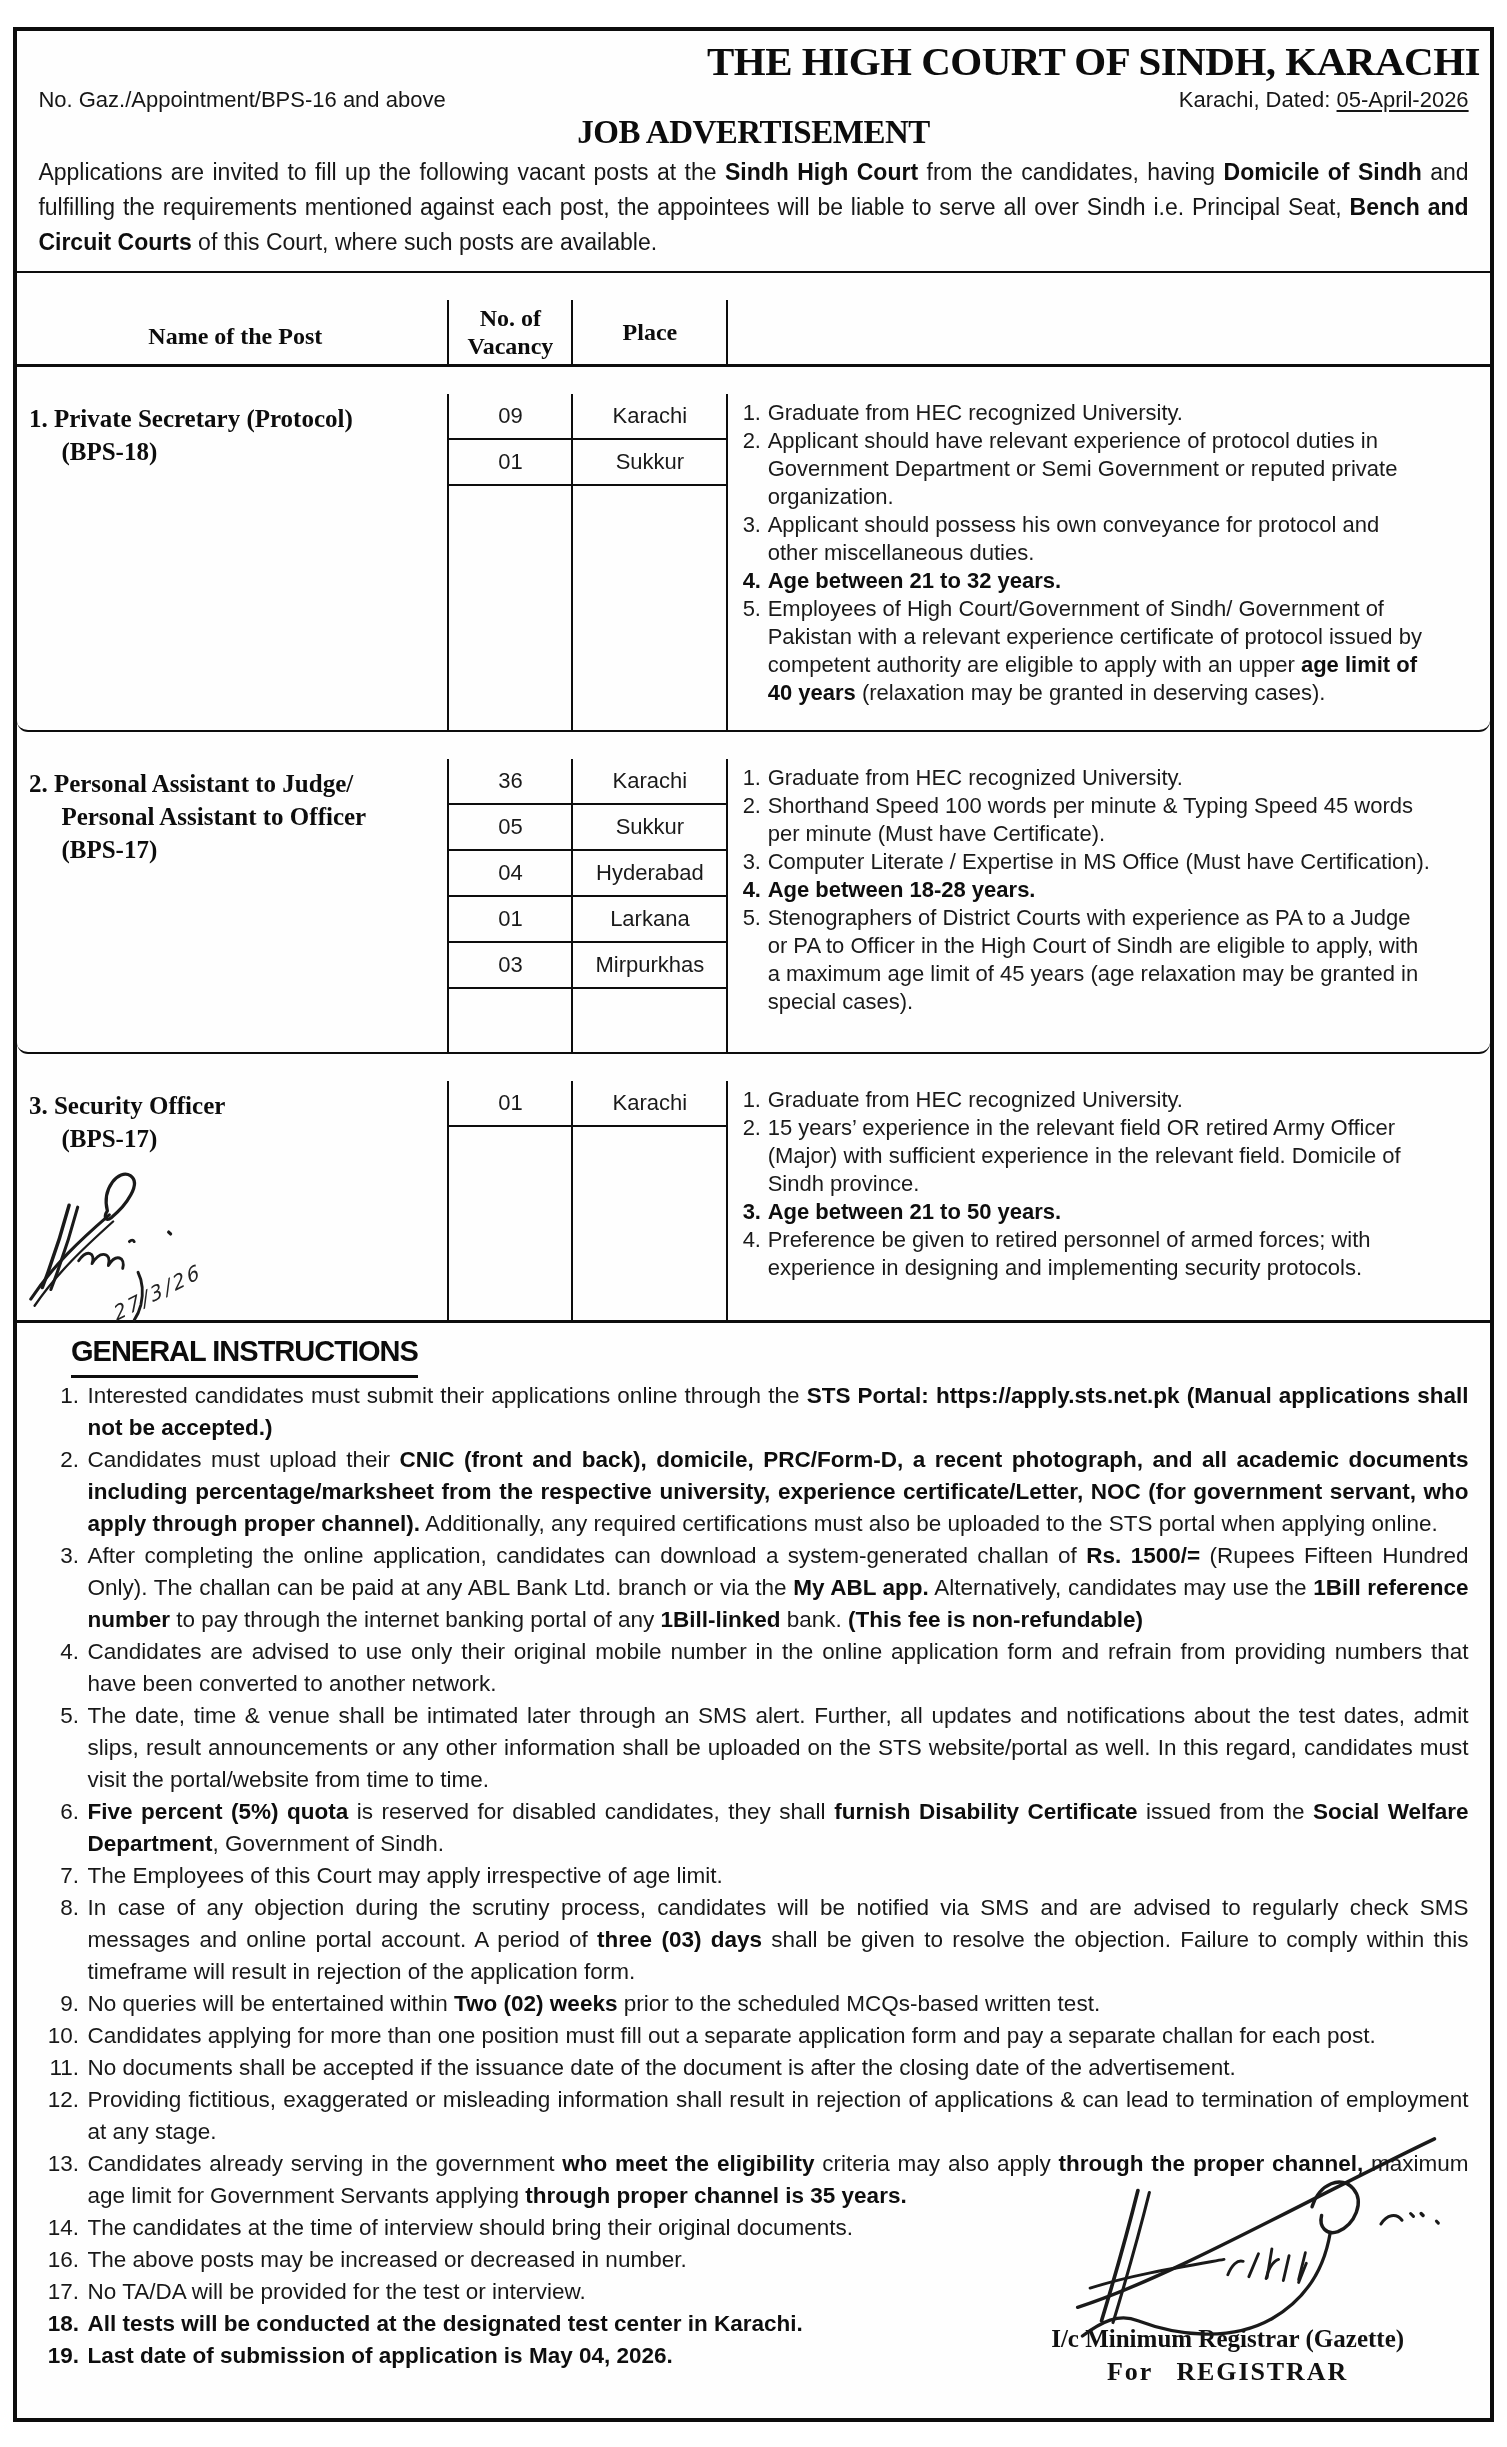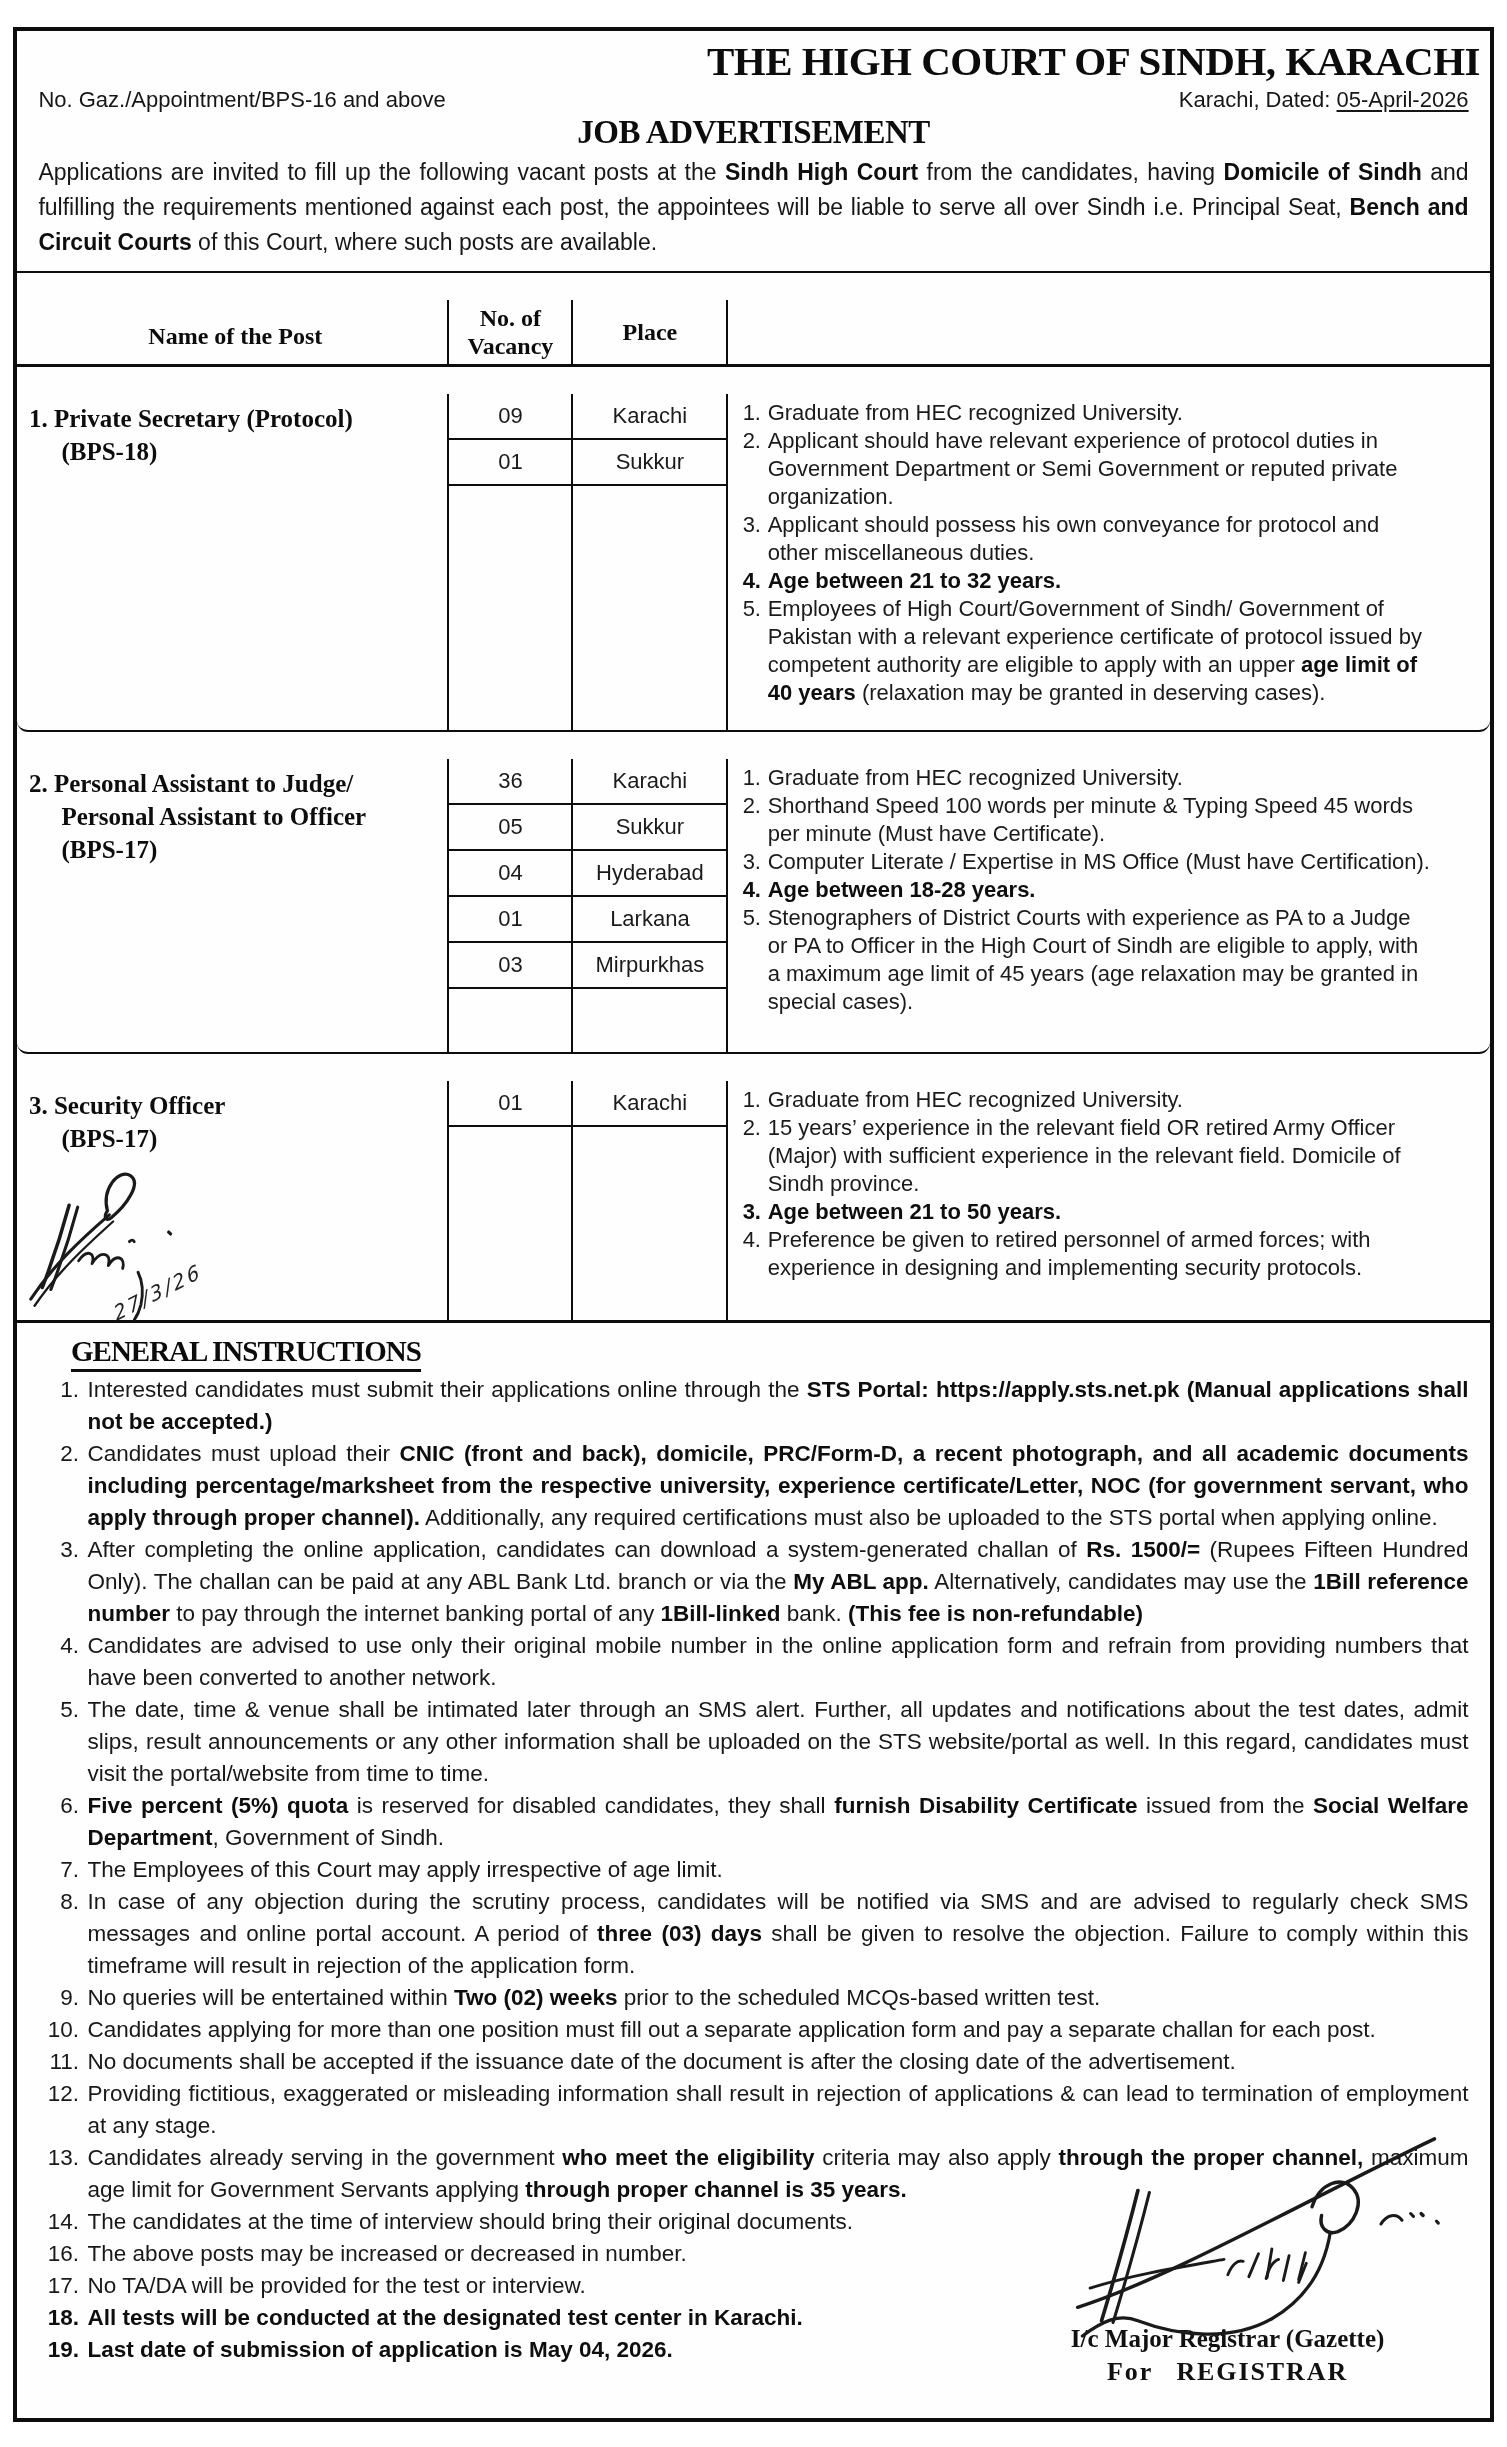--- a/index.html
+++ b/index.html
@@ -63,22 +63,22 @@
   .c-qual{padding:4.8px 55px 3.8px 7.6px;}
   .qitem{
     display:grid;grid-template-columns:25px 1fr;column-gap:6.7px;
     font-size:22px;line-height:28px;color:#1a1a1a;
   }
   .qno{text-align:right;}
 
   
   .instructions{padding:2.9px 21px 0 7.6px;}
   .gi-heading{
-    display:inline-block;margin:8.6px 0 2.9px 46px;padding-bottom:1px;
-    font-family:Liberation Serif, serif;font-weight:700;
+    display:inline-block;margin:8.6px 0 2.9px 46px;padding-bottom:7px;
+    font-family:Liberation Sans, sans-serif;font-weight:700;
     font-size:29px;letter-spacing:-1px;color:#0c0c0c;
     border-bottom:3.3px solid #0d0d0d;
   }
   .iitem{
     display:grid;grid-template-columns:54px 1fr;column-gap:8.6px;
     font-size:22.5px;line-height:32px;text-align:justify;color:#181818;
   }
   .ino{text-align:right;}
 
   
@@ -326,18 +326,18 @@
       <path d="M68,162 C112,148 162,140 208,132" stroke-width="3"></path>
       <path d="M300,77 C308,52 331,44 343,58 C355,72 345,95 327,103 C315,107 307,98 310,86" stroke-width="3.6"></path>
       <path d="M319,104 C313,140 296,172 258,194 C216,218 160,212 118,196 C98,188 80,197 60,212" stroke-width="3.4"></path>
       <path d="M212,148 c4,-10 10,-16 16,-14 m6,16 l10,-24 m8,26 c2,-10 7,-18 13,-20 m5,22 l6,-26 m10,28 l8,-20" stroke-width="3"></path>
       <path d="M253,151 l5,-30" stroke-width="3"></path>
       <path d="M286,153 l7,-28" stroke-width="3"></path>
       <path d="M372,95 c6,-10 16,-12 22,-4 m9,-7 l3,3" stroke-width="3.2"></path>
       <path d="M414,84 l2,2" stroke-width="3.6"></path>
       <path d="M430,92 l2,2" stroke-width="3.2"></path>
     </svg>
-    <div class="off1">I/c Major Registrar (Gazette)</div>
+    <div class="off1">I/c Minimum Registrar (Gazette)</div>
     <div class="off2">For REGISTRAR</div>
   </div>
 
 </div>
 
 
 </body></html>

